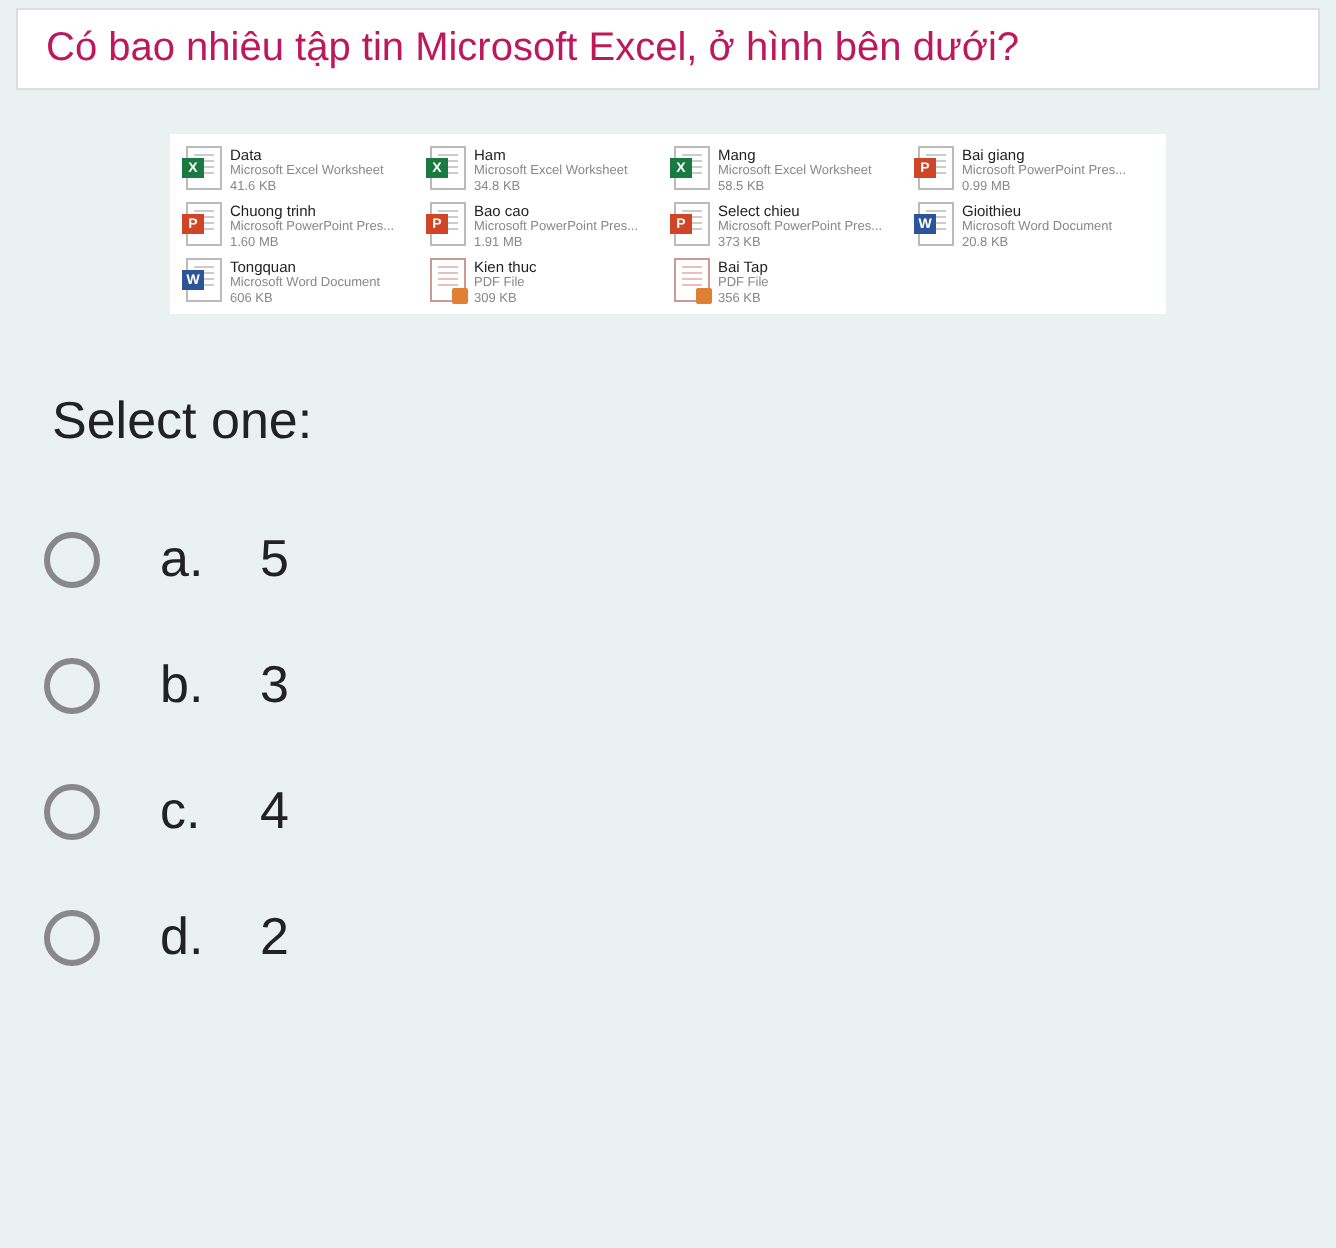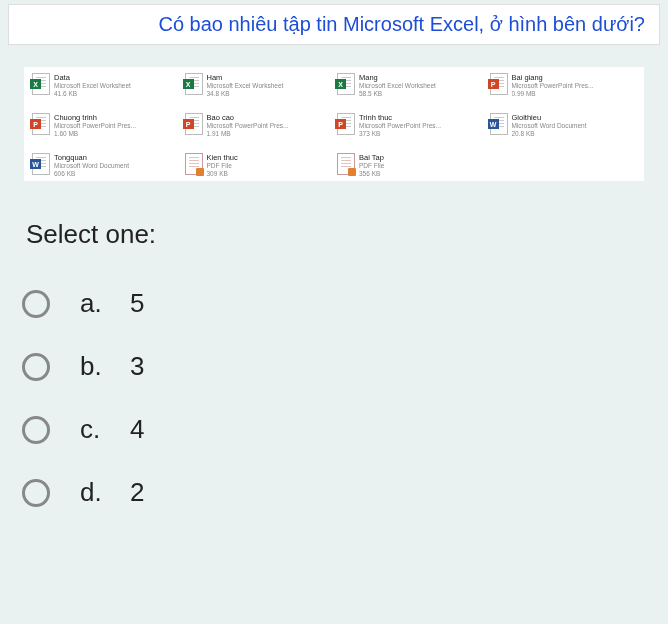--- a/index.html
+++ b/index.html
@@ -11,31 +11,30 @@
     overflow: hidden;
   }
   .question-box {
     background: #fff;
     margin: 4px 8px 0 8px;
     padding: 8px 14px;
     border: 1px solid #ddd;
   }
   .question-text {
     font-size: 20px;
-    color: #1d4ed8;
-    text-align: right;
+    color: #be185d;
   }
   .file-panel {
     background: #fff;
     margin: 22px auto 0 auto;
-    width: 620px;
+    width: 498px;
     padding: 6px 8px 2px 8px;
     display: grid;
     grid-template-columns: repeat(4, 1fr);
-    gap: 14px 6px;
+    gap: 2px 6px;
     font-size: 7px;
     color: #555;
   }
   .file-item {
     display: flex;
     align-items: flex-start;
     gap: 4px;
     min-height: 26px;
   }
   .file-icon {
@@ -207,21 +206,21 @@
         <div class="file-type">Microsoft PowerPoint Pres...</div>
         <div class="file-size">1.91 MB</div>
       </div>
     </div>
     <div class="file-item">
       <div class="file-icon ppt">
         <div class="page"></div>
         <div class="badge ppt">P</div>
       </div>
       <div class="file-info">
-        <div class="file-name">Trinh thuc</div>
+        <div class="file-name">Select chieu</div>
         <div class="file-type">Microsoft PowerPoint Pres...</div>
         <div class="file-size">373 KB</div>
       </div>
     </div>
     <div class="file-item">
       <div class="file-icon word">
         <div class="page"></div>
         <div class="badge word">W</div>
       </div>
       <div class="file-info">

